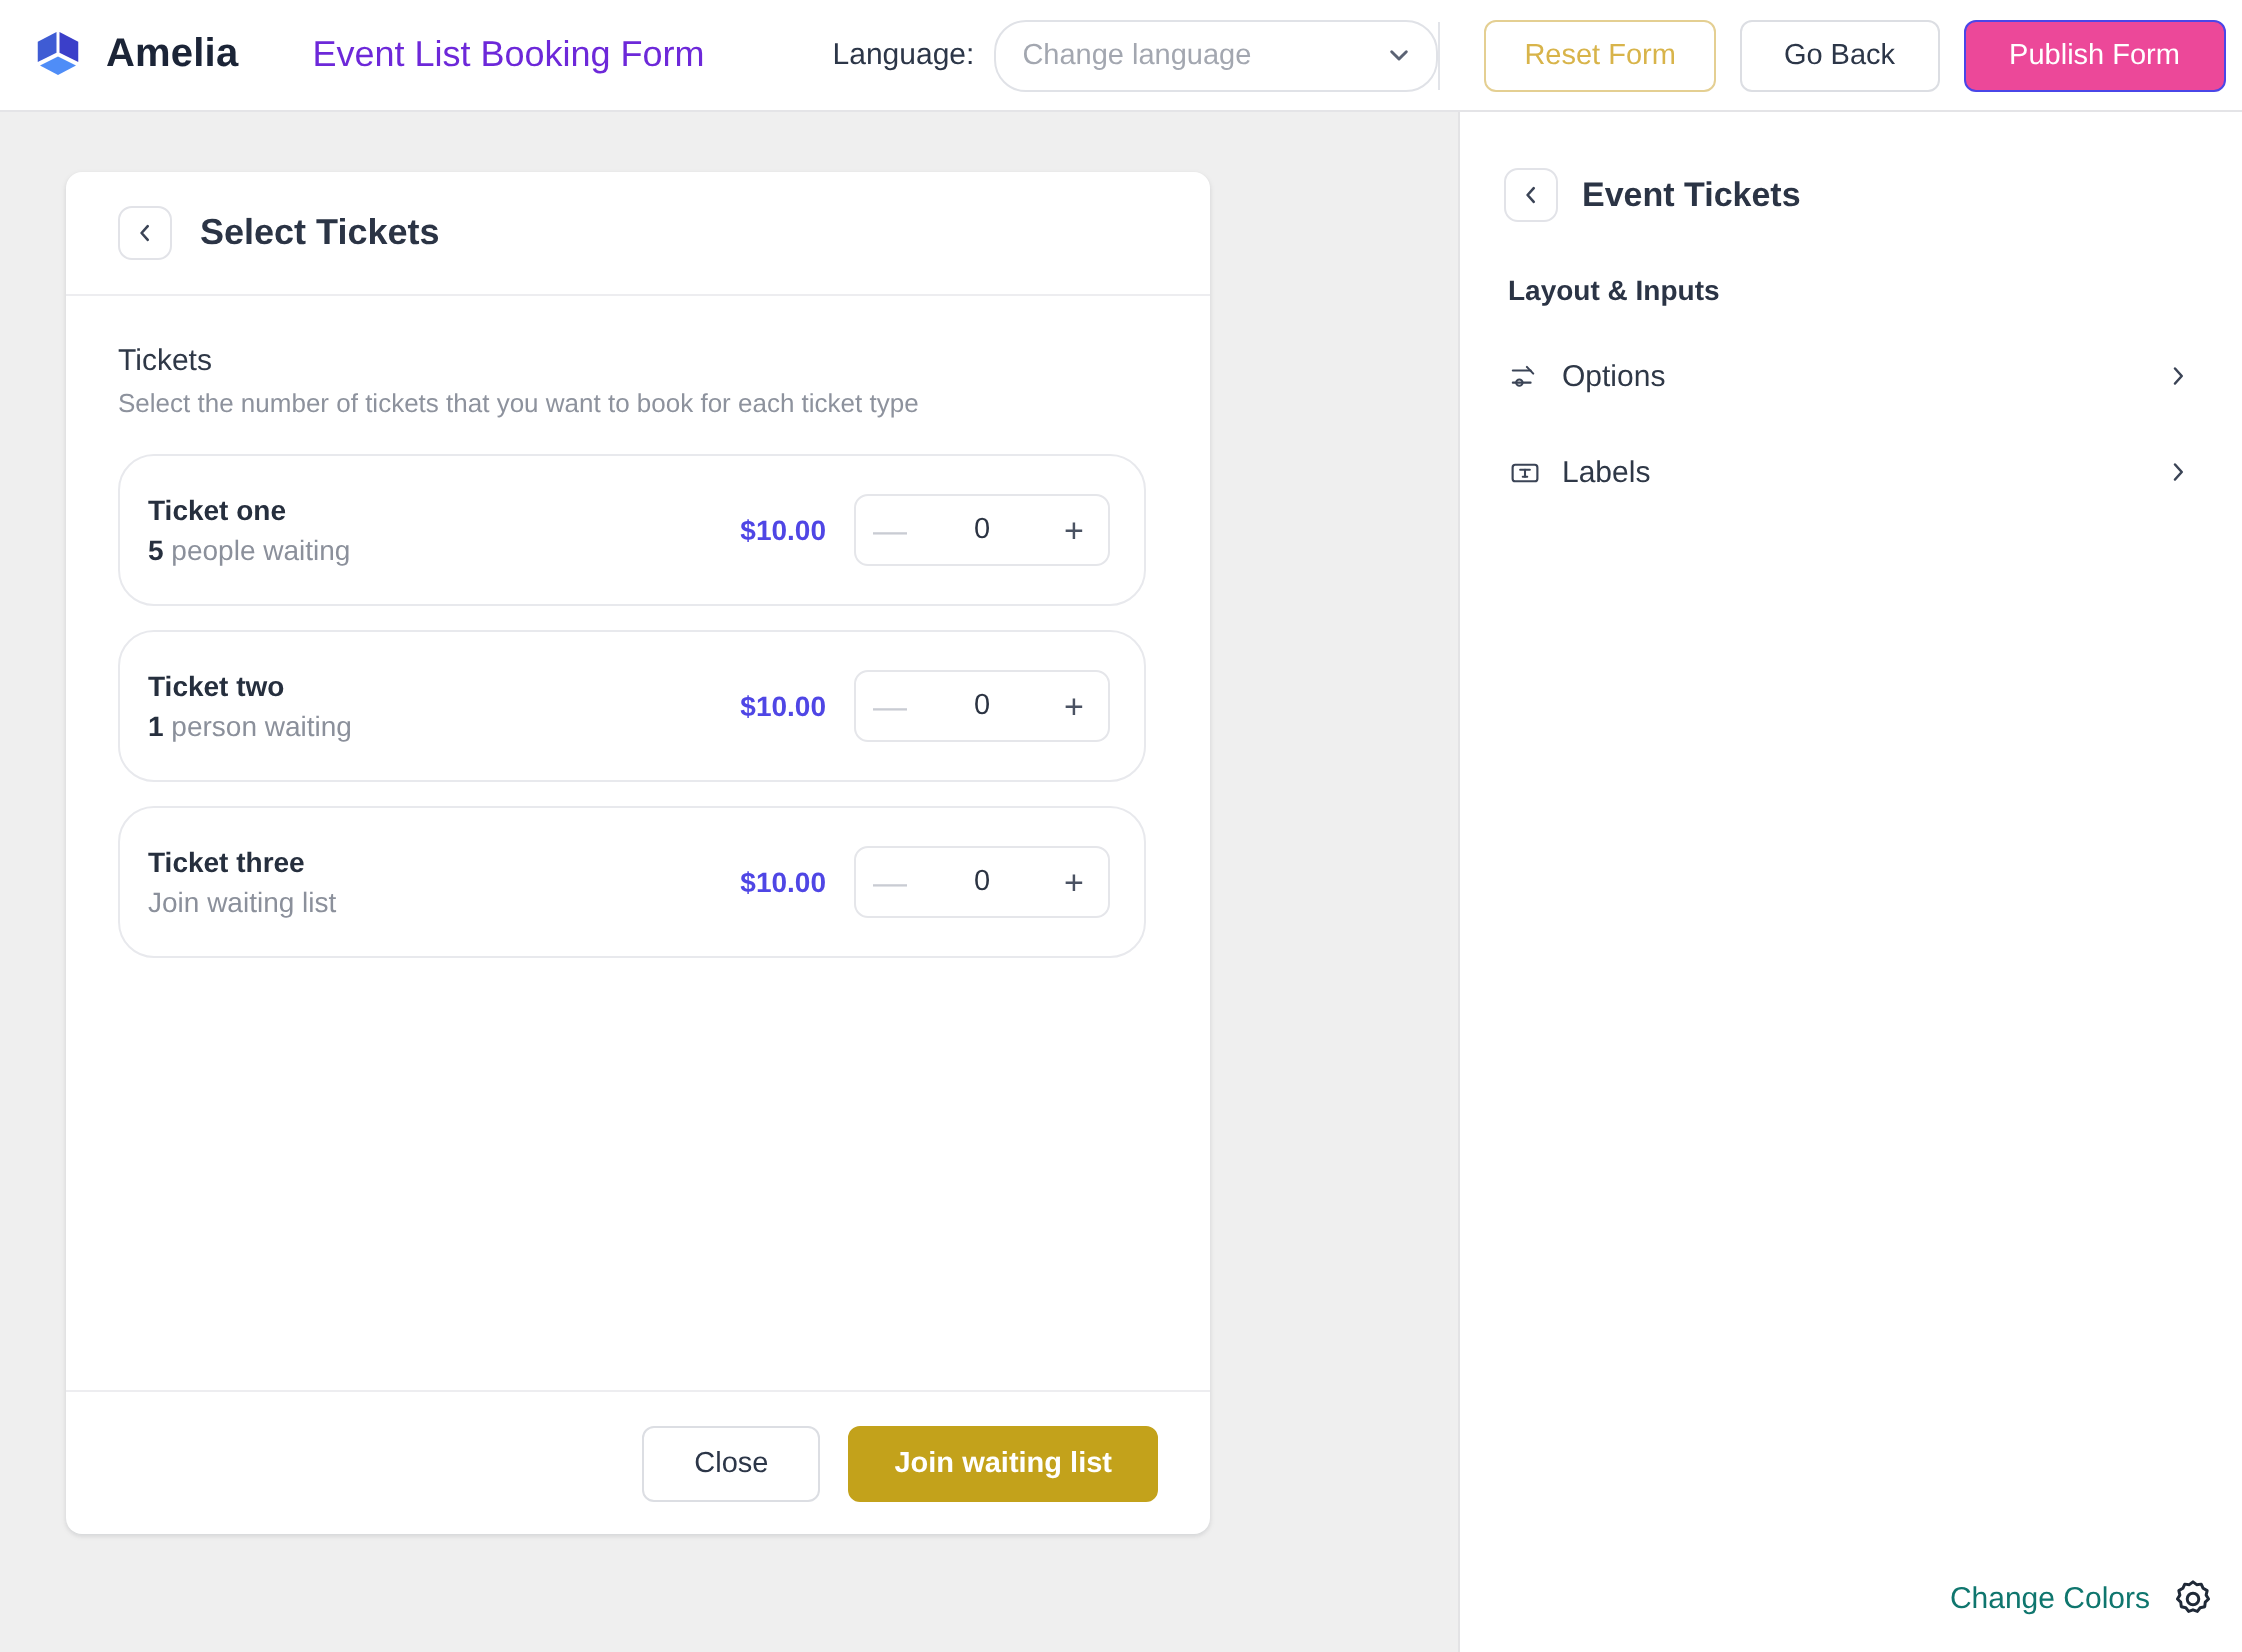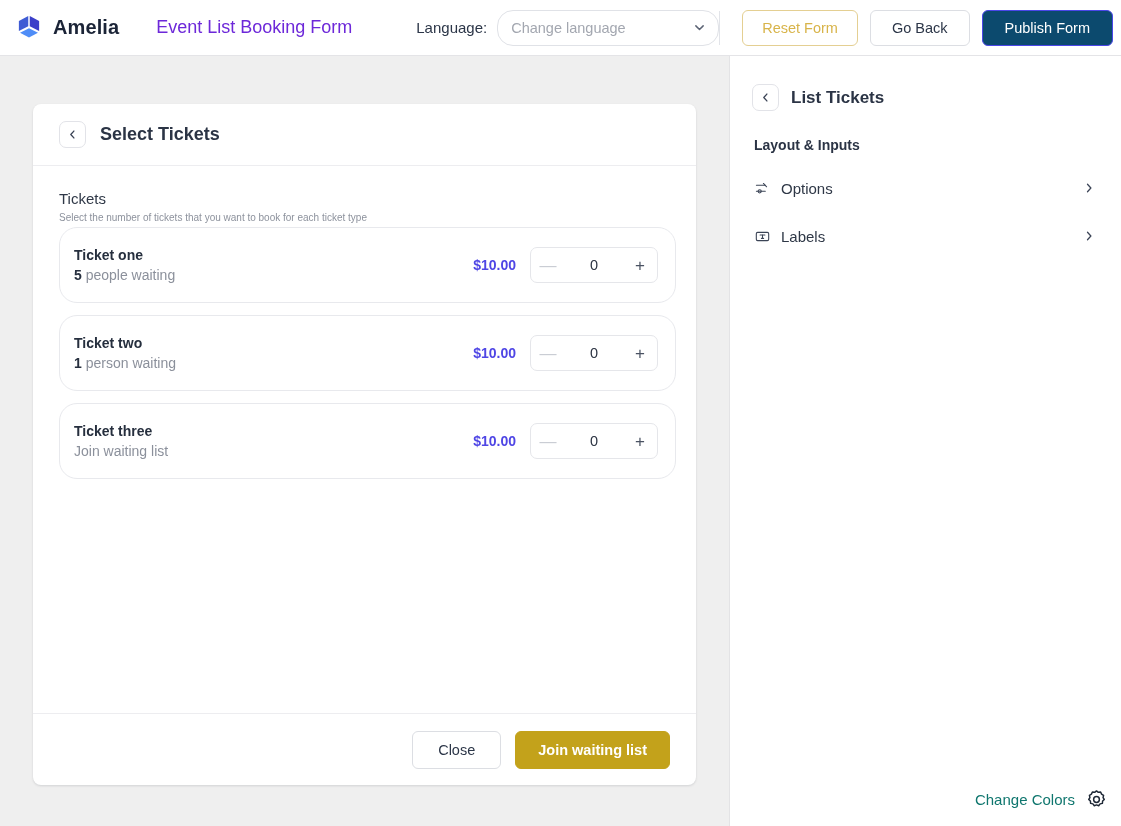--- a/index.html
+++ b/index.html
@@ -105,21 +105,21 @@
     padding: 0 19px;
   }
   .btn-goback {
     border: 1px solid #dcdee3;
     background: #fff;
     color: #2c3648;
     padding: 0 21px;
   }
   .btn-publish {
     border: 1px solid #4a46e8;
-    background: #0c4a6e;
+    background: #ec4899;
     color: #fff;
     padding: 0 22px;
     font-weight: 400;
     text-align: right;
   }
 
   
   .body-area {
     display: flex;
     height: 770px;
@@ -135,22 +135,22 @@
     flex: 1;
     background: #ffffff;
     position: relative;
     padding: 28px 20px 0 20px;
   }
 
   
   .preview-card {
     position: absolute;
     left: 33px;
-    top: 48px;
-    width: 663px;
+    top: 30px;
+    width: 572px;
     height: 681px;
     background: #ffffff;
     border-radius: 8px;
     box-shadow: 0 1px 3px rgba(16,24,40,.08), 0 1px 2px rgba(16,24,40,.05);
     display: flex;
     flex-direction: column;
     overflow: hidden;
   }
   .pc-head {
     height: 62px;
@@ -173,33 +173,33 @@
     cursor: pointer;
     flex: 0 0 auto;
   }
   .pc-title {
     font-size: 18px;
     font-weight: 700;
     color: #2b3445;
   }
   .pc-body {
     flex: 1 1 auto;
-    padding: 24px 20px 0 26px;
+    padding: 24px 32px 0 26px;
     overflow: hidden;
   }
   .sec-title {
     font-size: 15px;
     font-weight: 400;
     color: #2f3847;
     margin-bottom: 5px;
   }
   .sec-sub {
-    font-size: 10px;
+    font-size: 13px;
     color: #8d929d;
-    margin-bottom: 4px;
+    margin-bottom: 18px;
   }
 
   .ticket-row {
     border: 1px solid #e8e9ed;
     border-radius: 18px;
     height: 76px;
     margin-bottom: 12px;
     display: flex;
     align-items: center;
     padding: 0 17px 0 14px;
@@ -448,21 +448,21 @@
   </div>
 
   <div class="right-pane">
 
     <div class="rp-head">
       <div class="back-sq">
         <svg width="11" height="11" viewBox="0 0 16 16">
           <path d="M10 3 L5.5 8 L10 13" fill="none" stroke="#3b4456" stroke-width="1.9" stroke-linecap="round" stroke-linejoin="round"></path>
         </svg>
       </div>
-      <div class="rp-title">List Tickets</div>
+      <div class="rp-title">Event Tickets</div>
     </div>
 
     <div class="rp-group">Layout &amp; Inputs</div>
 
     <div class="rp-item">
       <span class="rp-icon">
         <svg width="15" height="15" viewBox="0 0 16 16">
           <path d="M1.5 4.5 H11" stroke="#3b4456" stroke-width="1.1" stroke-linecap="round"></path>
           <path d="M1.5 11 H11" stroke="#3b4456" stroke-width="1.1" stroke-linecap="round"></path>
           <path d="M9 2.6 L12.4 6.2" stroke="#3b4456" stroke-width="1.1" stroke-linecap="round"></path>

